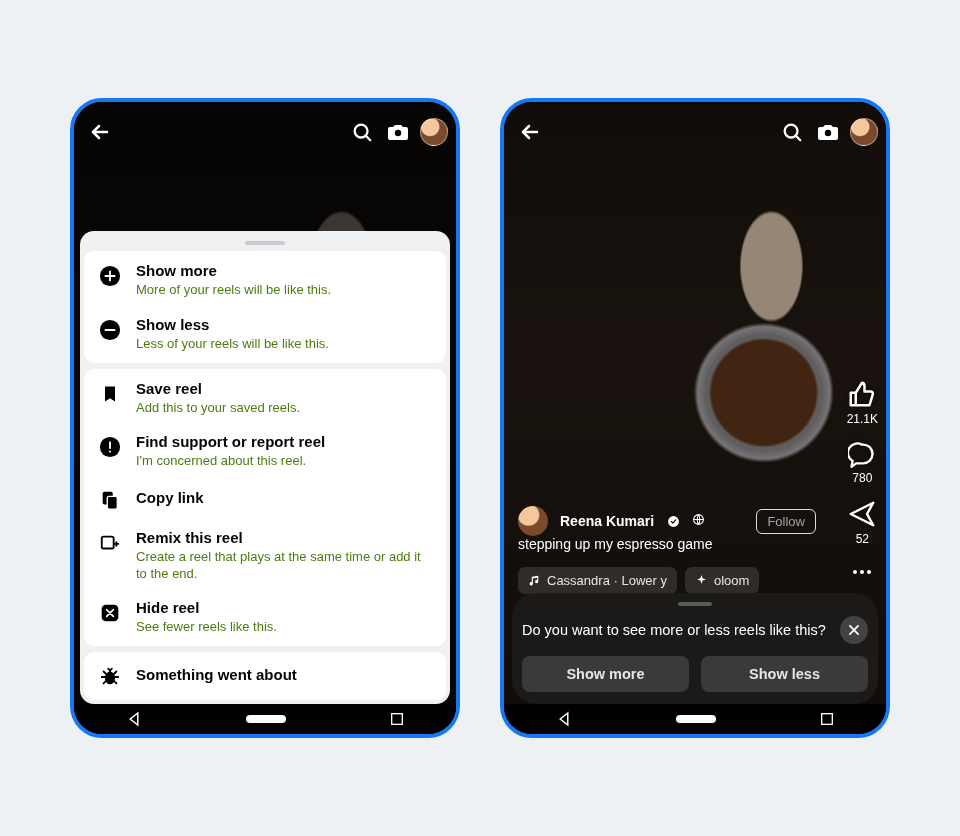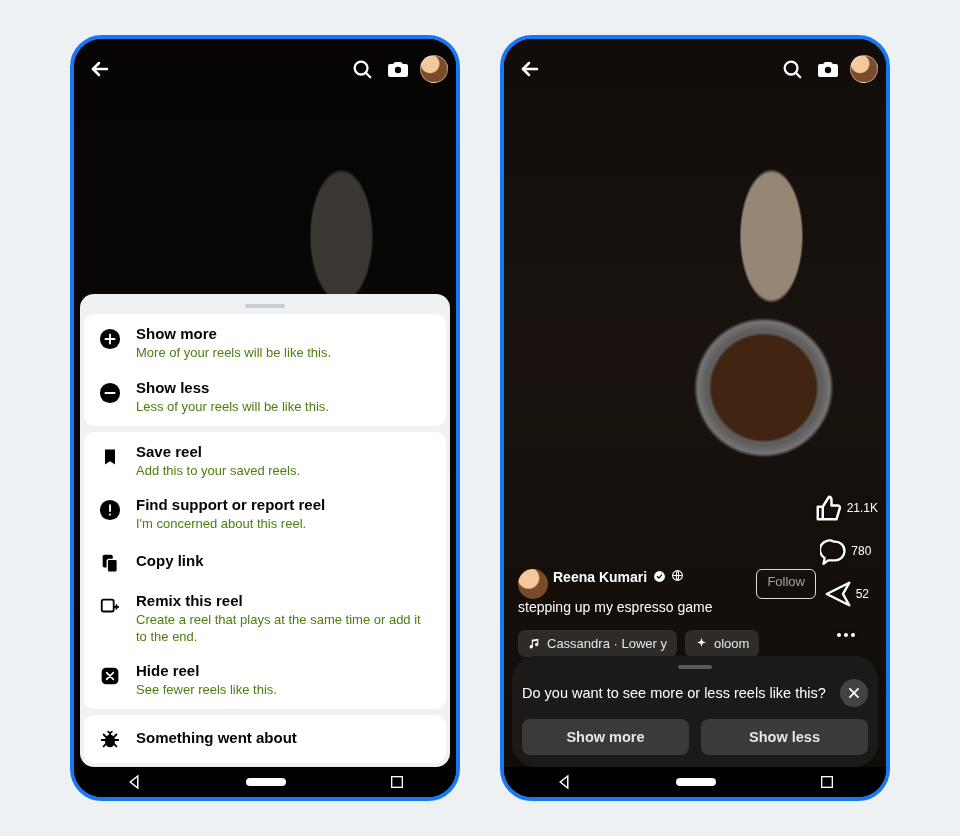--- a/index.html
+++ b/index.html
@@ -7,21 +7,21 @@
   body {
     background: #eef1f4;
     font-family: -apple-system, BlinkMacSystemFont, "Segoe UI", Helvetica, Arial, sans-serif;
     display: flex;
     justify-content: center;
     align-items: center;
     gap: 40px;
   }
   .phone {
     width: 390px;
-    height: 766px;
+    height: 640px;
     border: 4px solid #1877f2;
     border-radius: 32px;
     overflow: hidden;
     position: relative;
     background: #000;
   }
   .screen {
     position: absolute;
     inset: 0;
     overflow: hidden;
@@ -107,30 +107,30 @@
 
   
   .side-actions {
     position: absolute;
     right: 8px; bottom: 150px;
     display: flex; flex-direction: column; align-items: center;
     gap: 14px;
     color: #fff; z-index:5;
     font-size: 12px;
   }
-  .side-actions .item { display:flex; align-items:center; gap:3px; cursor:pointer;}
+  .side-actions .item { display:flex; flex-direction:column; align-items:center; gap:3px; cursor:pointer;}
   .side-actions svg { filter: drop-shadow(0 0 2px rgba(0,0,0,.6)); }
 
   .meta-block {
     position: absolute;
     left: 14px; right: 70px; bottom: 140px;
     color: #fff; z-index:5;
     font-size: 14px;
   }
-  .author-row { display:flex; gap:5px; }
+  .author-row { display:flex; align-items:center; gap:12px; }
   .author-avatar {
     width: 30px; height:30px; border-radius:50%;
     background: radial-gradient(circle at 35% 30%, #f4c79c 0 35%, #7a4a2a 40% 100%);
   }
   .author-name { font-weight:600; }
   .verified { width:14px; height:14px; display:inline-flex; align-items:center; justify-content:center;}
   .follow-btn {
     margin-left: auto;
     border: 1.5px solid rgba(255,255,255,.85);
     border-radius: 6px;

